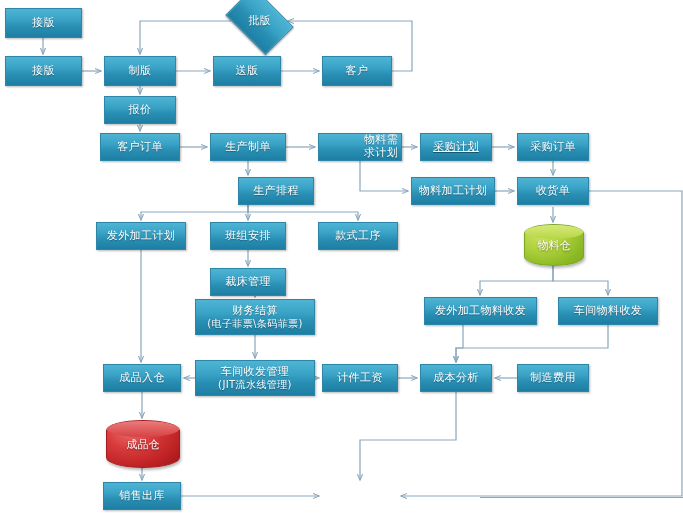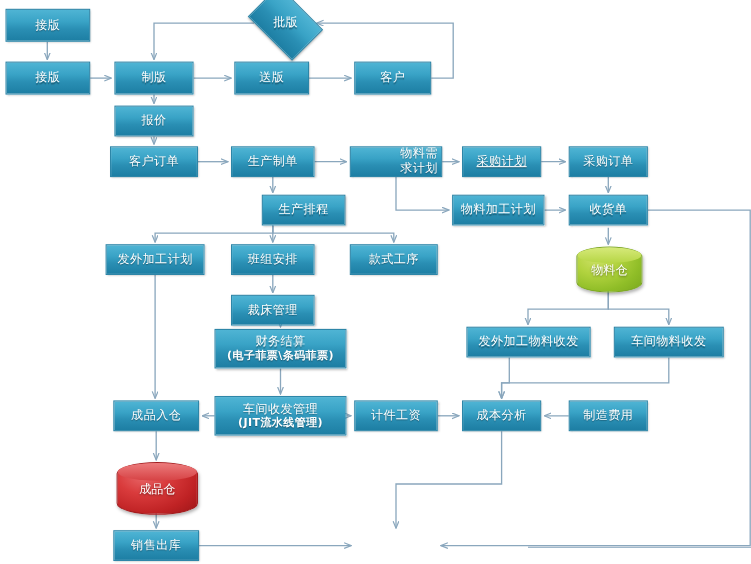--- a/index.html
+++ b/index.html
@@ -28,21 +28,21 @@
     line-height:1.15;
     letter-spacing:0.4px;
     border:1px solid #2d86a8;
     background:linear-gradient(to bottom,#4fb4d4 0%,#39a3c6 38%,#2a8fb4 62%,#1d7ea3 100%);
     box-shadow:1px 1px 2px rgba(0,0,0,.28);
     text-shadow:0 1px 1px rgba(0,0,0,.35);
     z-index:3;
     padding:0 2px;
   }
   .node .t1{display:block;}
-  .node .t2{display:block;font-size:10px;font-weight:bold;}
+  .node .t2{display:block;font-size:10px;}
 
   
   .diamond{
     position:absolute;
     z-index:3;
     display:flex;
     align-items:center;
     justify-content:center;
   }
   .diamond .dshape{

